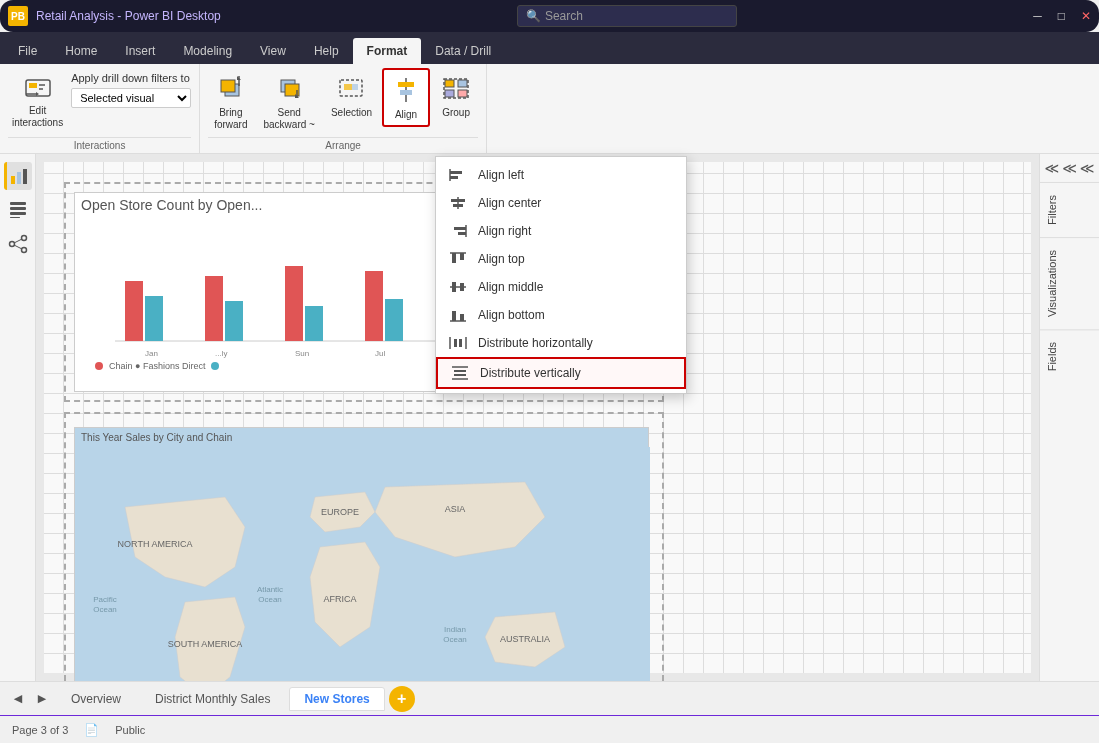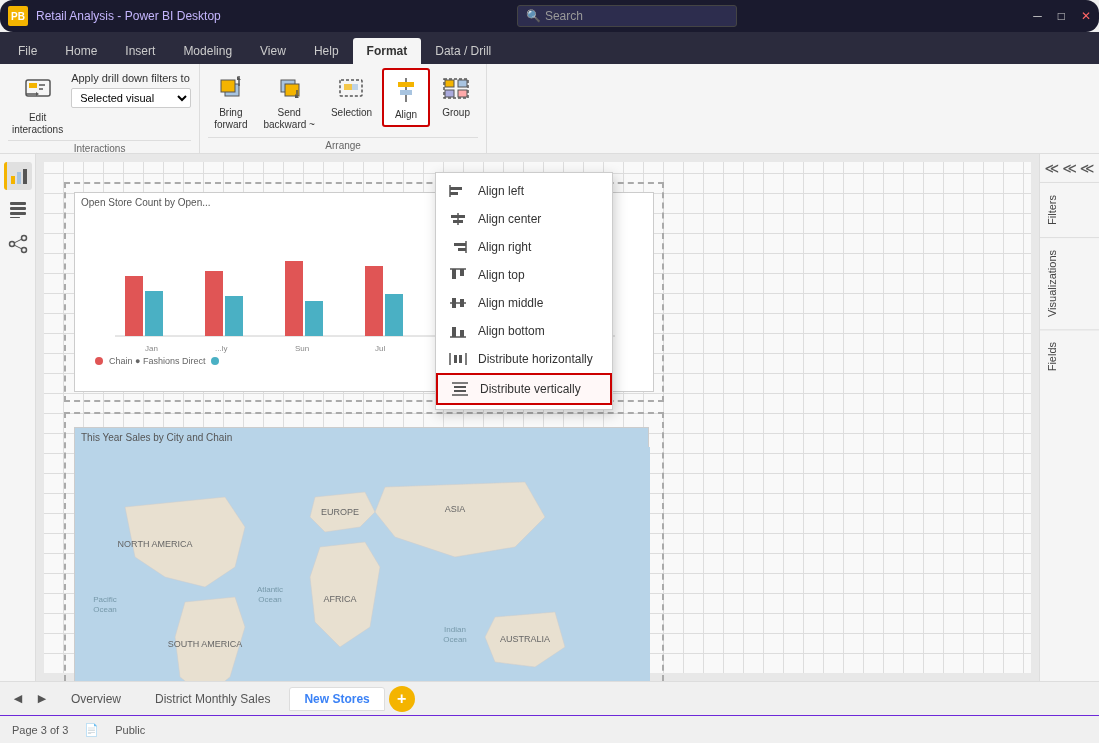--- a/index.html
+++ b/index.html
@@ -109,48 +109,48 @@
     }
     .edit-interactions-btn {
       display: flex;
       flex-direction: column;
       align-items: center;
       padding: 4px;
       cursor: pointer;
       border-radius: 3px;
       font-size: 10px;
       color: #333;
-      gap: 8px;
+      gap: 1px;
     }
     .drill-filter {
       display: flex;
       flex-direction: column;
       gap: 4px;
       padding-top: 4px;
     }
     .drill-filter label { font-size: 11px; color: #333; }
     .drill-filter select {
       font-size: 11px;
       border: 1px solid #ccc;
       background: #fff;
       padding: 2px 4px;
       width: 120px;
       border-radius: 2px;
     }
 
     
     .dropdown-menu {
       position: absolute;
-      top: 172px;
+      top: 156px;
       left: 435px;
       background: #fff;
       border: 1px solid #ccc;
       box-shadow: 2px 4px 12px rgba(0,0,0,0.2);
       z-index: 1000;
-      width: 178px;
+      width: 252px;
       padding: 4px 0;
     }
     .dropdown-item {
       display: flex;
       align-items: center;
       padding: 6px 12px;
       cursor: pointer;
       font-size: 12px;
       color: #333;
       gap: 10px;
@@ -298,21 +298,21 @@
       color: #fff;
       font-weight: bold;
     }
 
     
     .chart-visual {
       position: absolute;
       background: #fff;
       border: 1px solid #ccc;
     }
-    .chart-title { font-size: 10px; color: #555; padding: 4px 6px; }
+    .chart-title { font-size: 14px; color: #555; padding: 4px 6px; }
 
     
     .map-visual {
       position: absolute;
       background: #b8d4e8;
       border: 1px solid #ccc;
     }
 
     
     svg { display: block; }

